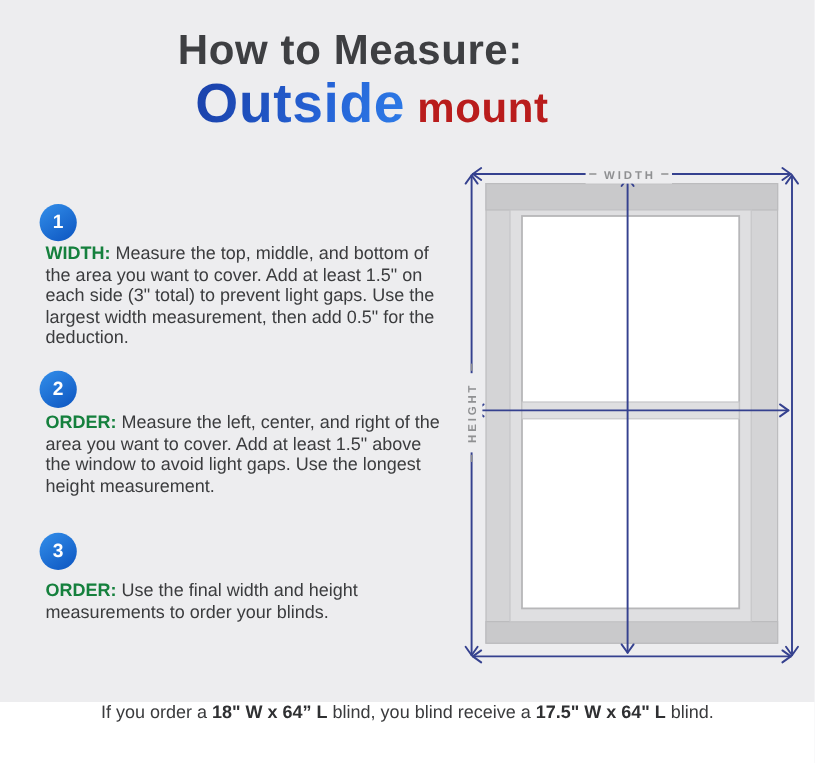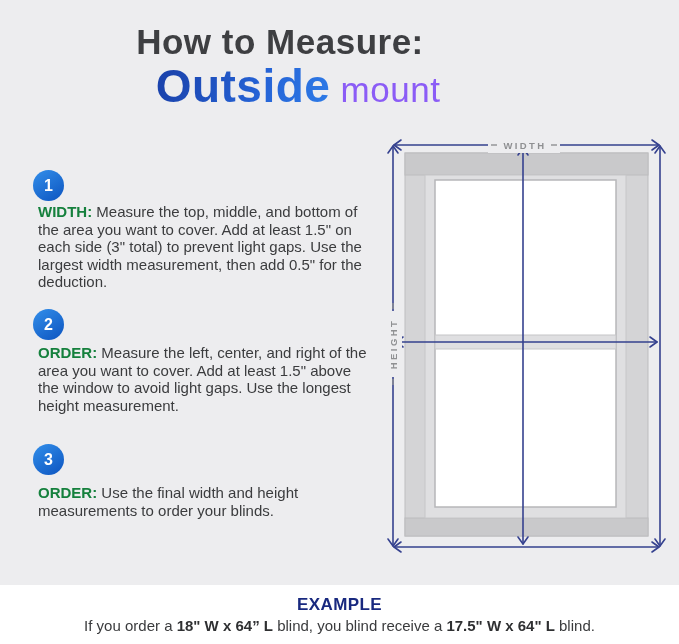--- a/index.html
+++ b/index.html
@@ -3,32 +3,32 @@
 <meta charset="utf-8">
 <style>
   html,body{margin:0;padding:0;background:#ffffff;}
   .canvas{
     position:relative;width:679px;height:644px;overflow:hidden;
     background:#ededef;
     font-family:"Liberation Sans", sans-serif;
     -webkit-font-smoothing:antialiased;
   }
   
-  .title{position:absolute;top:22px;left:0;width:560px;text-align:center;}
+  .title{position:absolute;top:22px;left:0;width:560px;text-align:center;padding-left:12px;}
   .title-line1{font-size:35px;line-height:40px;font-weight:700;color:#3e3f42;letter-spacing:.5px;}
   .title-line2{line-height:48px;}
   .title-highlight{font-size:46px;font-weight:700;letter-spacing:.5px;color:#2156c8;margin-left:36px;}
   @supports ((-webkit-background-clip:text)){
     .title-highlight{
       background:linear-gradient(110deg,#1b44ae 10%,#2563d6 60%,#2e7ce8 100%);
       -webkit-background-clip:text;background-clip:text;
       color:transparent;-webkit-text-fill-color:transparent;
     }
   }
-  .title-suffix{font-size:35px;font-weight:400;color:#8b5cf6;letter-spacing:.5px;}
+  .title-suffix{font-size:35px;font-weight:700;color:#b91c1c;letter-spacing:.5px;}
   
   .step-num{
     position:absolute;left:33px;width:31px;height:31px;border-radius:50%;
     background:linear-gradient(145deg,#2f89e6 10%,#105ac4 90%);
     color:#ffffff;font-size:16px;font-weight:700;
     display:flex;align-items:center;justify-content:center;
   }
   .step-text{
     position:absolute;left:38px;width:334px;margin:0;
     font-size:15px;line-height:17.6px;color:#3b3c3e;
@@ -123,17 +123,16 @@
 
     <g>
       <rect x="14" y="183" width="18" height="66" fill="#ededef"></rect>
       <line x1="23" y1="175" x2="23" y2="181" stroke="#8f9092" stroke-width="1.4"></line>
       <line x1="23" y1="251" x2="23" y2="257" stroke="#8f9092" stroke-width="1.4"></line>
       <text transform="translate(27,216) rotate(-90)" text-anchor="middle" font-size="9.5" font-weight="bold" letter-spacing="2.4" fill="#8f9092" font-family="Liberation Sans, sans-serif">HEIGHT</text>
     </g>
   </svg>
 
   <div class="example">
-    <h2 class="example-heading">EXAMPLE</h2>
     <p class="example-line"><span>If you order a </span><b>18" W x 64” L</b><span> blind, you blind receive a </span><b>17.5" W x 64" L</b><span> blind.</span></p>
   </div>
 
 </div>
 
 </body></html>

